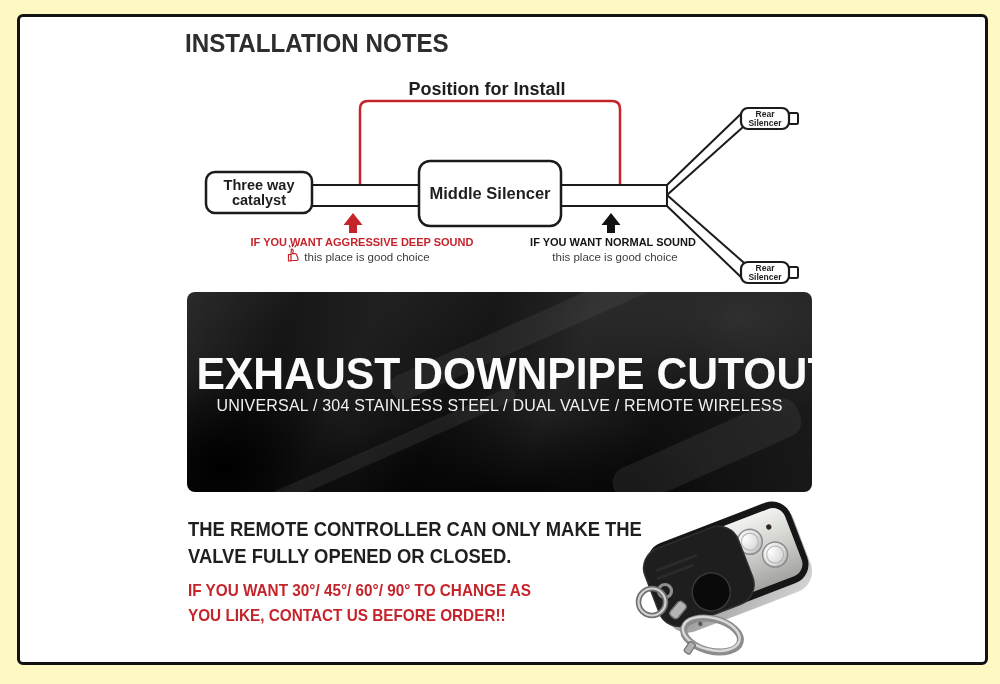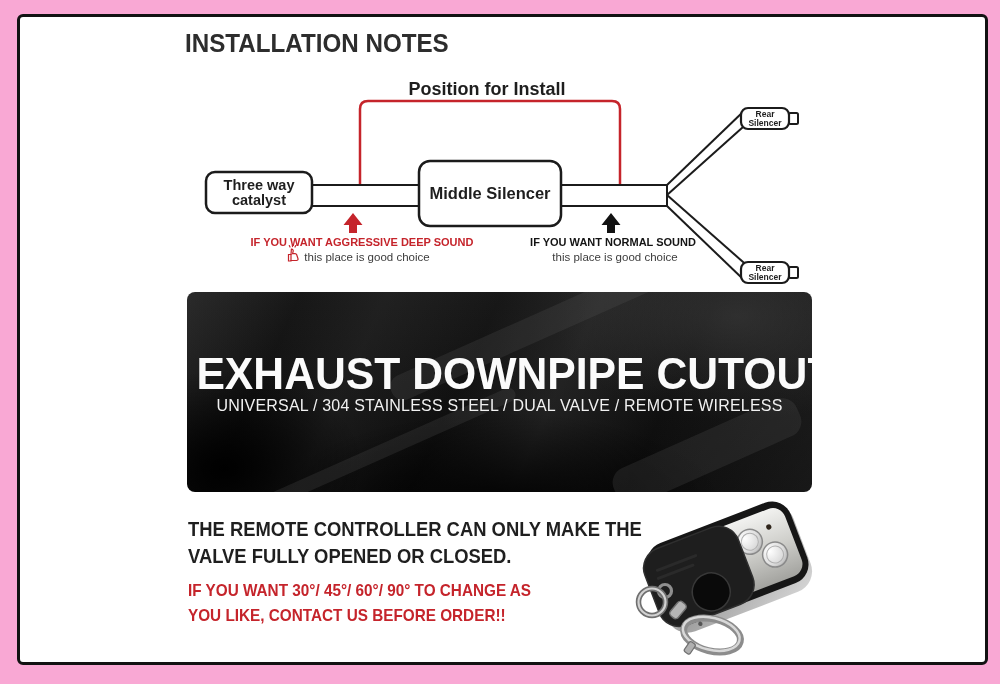--- a/index.html
+++ b/index.html
@@ -1,18 +1,18 @@
 <!DOCTYPE html>
 <html><head>
 <meta charset="utf-8">
 <style>
   * { margin:0; padding:0; box-sizing:border-box; }
   html,body { background:#e2e2e2; }
   .stage {
-    position:relative; width:1000px; height:684px; background:#f9a8d4;
+    position:relative; width:1000px; height:684px; background:#fef9c3;
     font-family:"Liberation Sans", sans-serif; overflow:hidden;
   }
   .card {
     position:absolute; left:17px; top:14px; width:971px; height:651px;
     background:#ffffff; border:3px solid #121212; border-radius:6px;
   }
   .page-title {
     position:absolute; left:185px; top:28px;
     font-size:26px; font-weight:bold; color:#2d2d2d;
     letter-spacing:0px; transform:scaleX(.93); transform-origin:left top;

